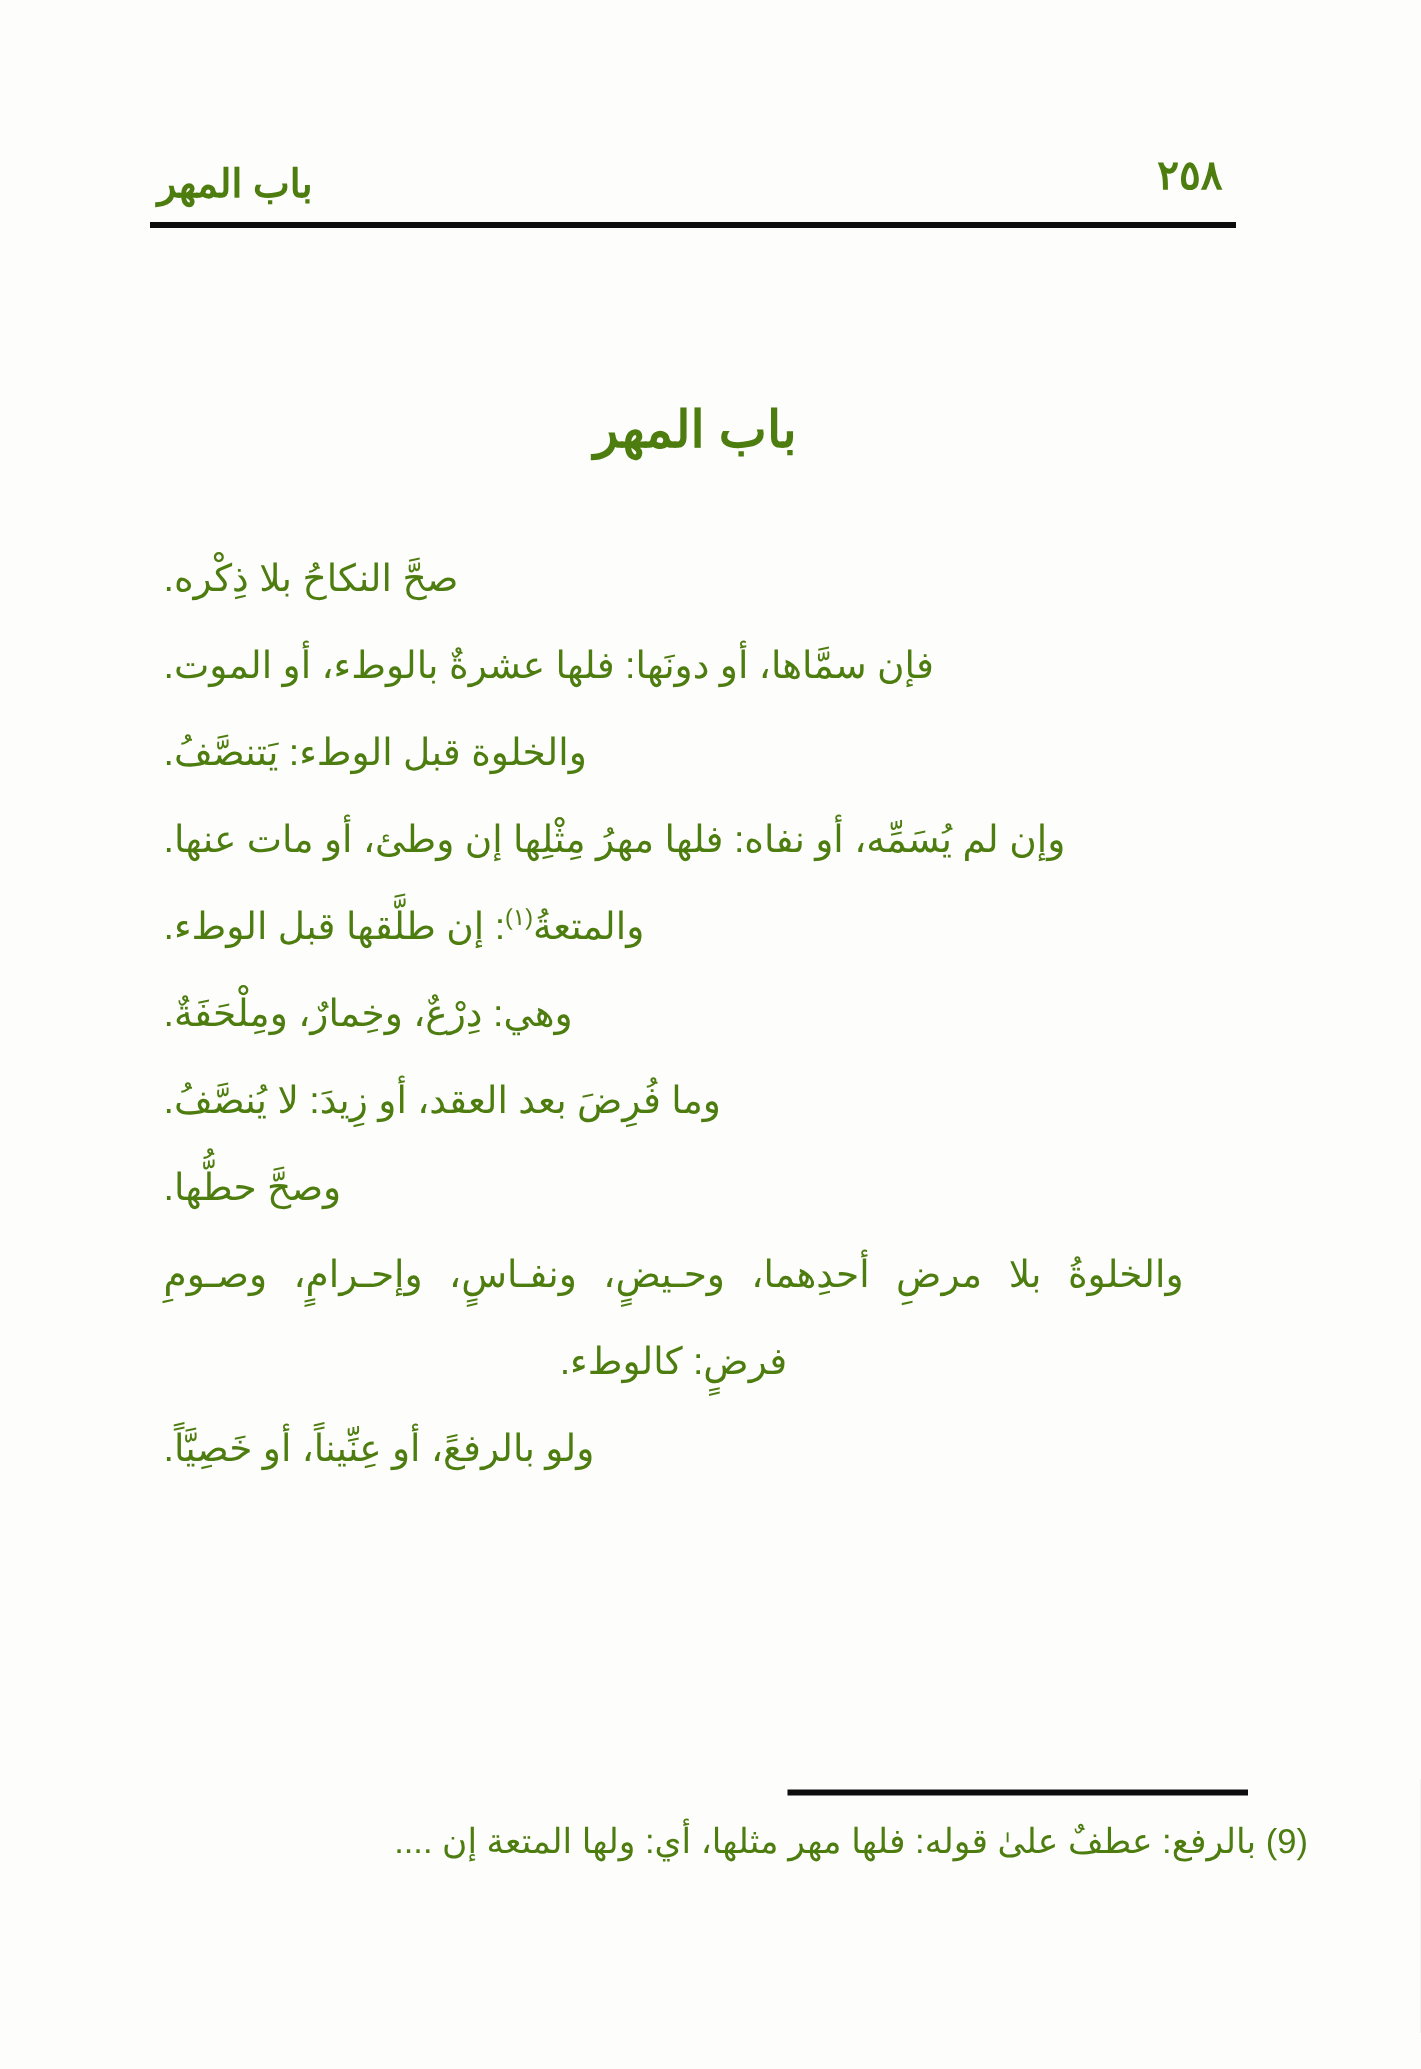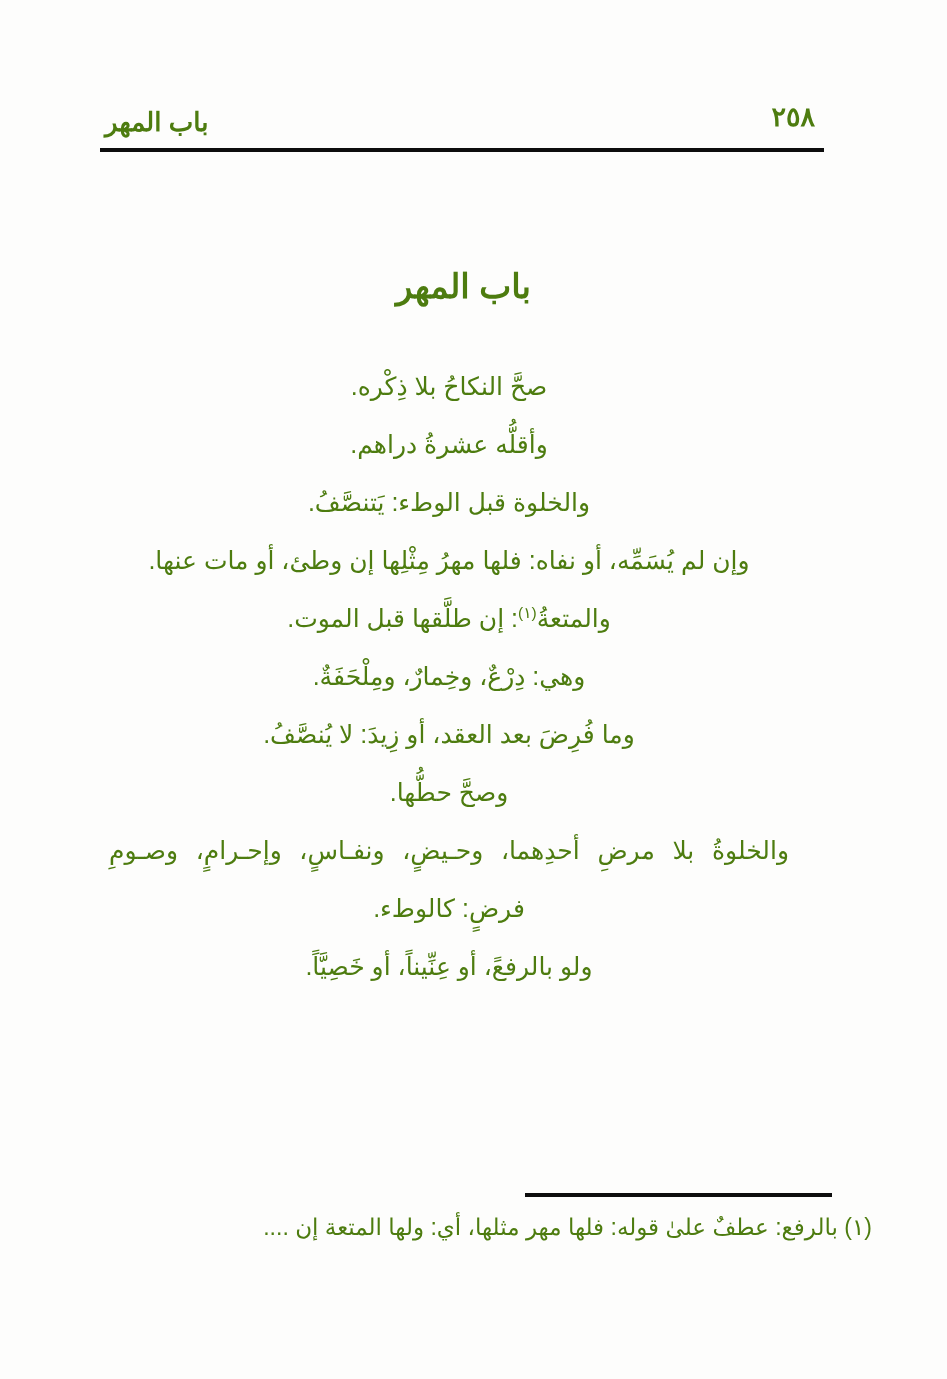--- a/index.html
+++ b/index.html
@@ -58,21 +58,21 @@
   .body-text {
     position: absolute;
     top: 357px;
     right: 158px;
     width: 680px;
     font-size: 25px;
     line-height: 58px;
   }
   .body-text p {
     margin: 0;
-    text-align: center;
+    text-align: left;
     white-space: nowrap;
   }
   .body-text p.wrap-justify {
     white-space: normal;
     text-align: justify;
     text-align-last: justify;
   }
   .body-text p.wrap-last {
     white-space: normal;
     text-align: center;
@@ -106,30 +106,30 @@
 <div class="page">
 
   <span class="running-chapter">باب المهر</span>
   <span class="page-number">٢٥٨</span>
   <div class="header-rule"></div>
 
   <h1 class="chapter-title">باب المهر</h1>
 
   <div class="body-text">
     <p>صحَّ النكاحُ بلا ذِكْره.</p>
-    <p>وأقلُّه عشرةُ دراهم.</p>
+    <p>فإن سمَّاها، أو دونَها: فلها عشرةٌ بالوطء، أو الموت.</p>
     <p>والخلوة قبل الوطء: يَتنصَّفُ.</p>
     <p>وإن لم يُسَمِّه، أو نفاه: فلها مهرُ مِثْلِها إن وطئ، أو مات عنها.</p>
     <p>
-      <span>والمتعةُ</span><sup class="fn-ref">(١)</sup><span>: إن طلَّقها قبل الموت.</span>
+      <span>والمتعةُ</span><sup class="fn-ref">(١)</sup><span>: إن طلَّقها قبل الوطء.</span>
     </p>
     <p>وهي: دِرْعٌ، وخِمارٌ، ومِلْحَفَةٌ.</p>
     <p>وما فُرِضَ بعد العقد، أو زِيدَ: لا يُنصَّفُ.</p>
     <p>وصحَّ حطُّها.</p>
     <p class="wrap-justify">والخلوةُ بلا مرضِ أحدِهما، وحـيضٍ، ونفـاسٍ، وإحـرامٍ، وصـومِ</p>
     <p class="wrap-last">فرضٍ: كالوطء.</p>
     <p>ولو بالرفعً، أو عِنِّيناً، أو خَصِيَّاً.</p>
   </div>
 
   <div class="footnote-rule"></div>
-  <div class="footnote-text">(١) بالرفع: عطفٌ علىٰ قوله: فلها مهر مثلها، أي: ولها المتعة إن ....</div>
+  <div class="footnote-text">(9) بالرفع: عطفٌ علىٰ قوله: فلها مهر مثلها، أي: ولها المتعة إن ....</div>
 
 </div>
 
 </body></html>

